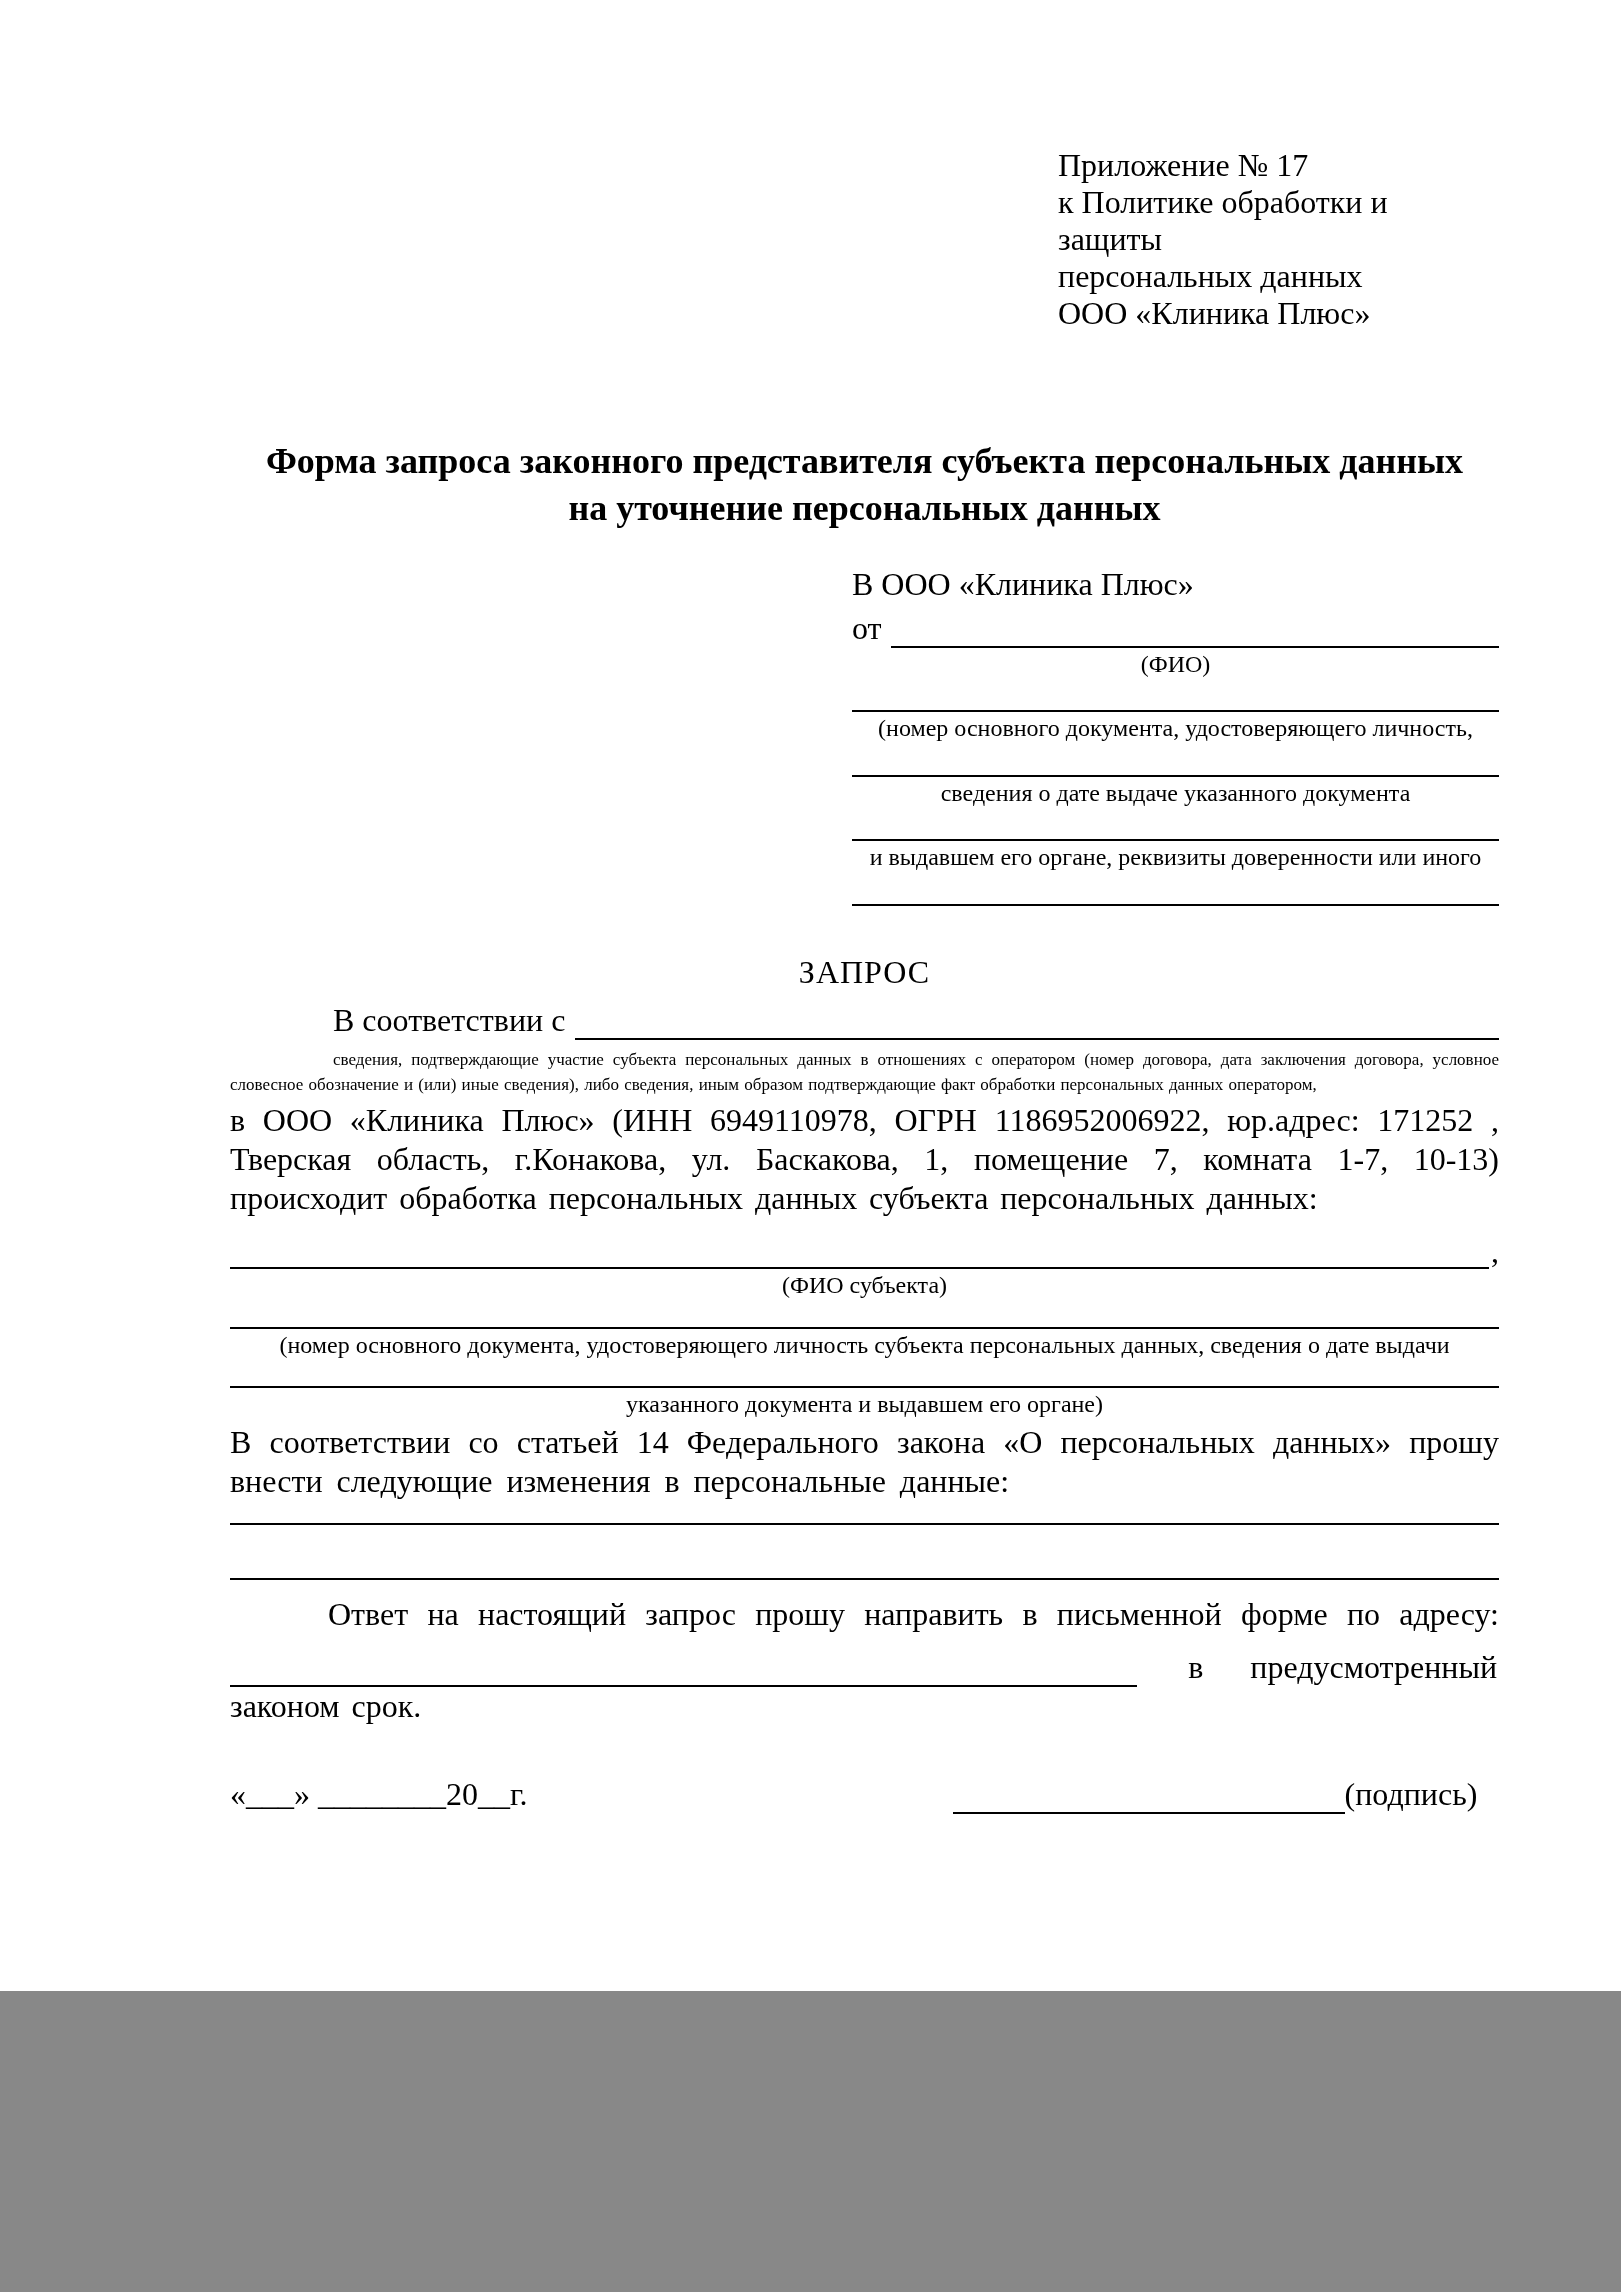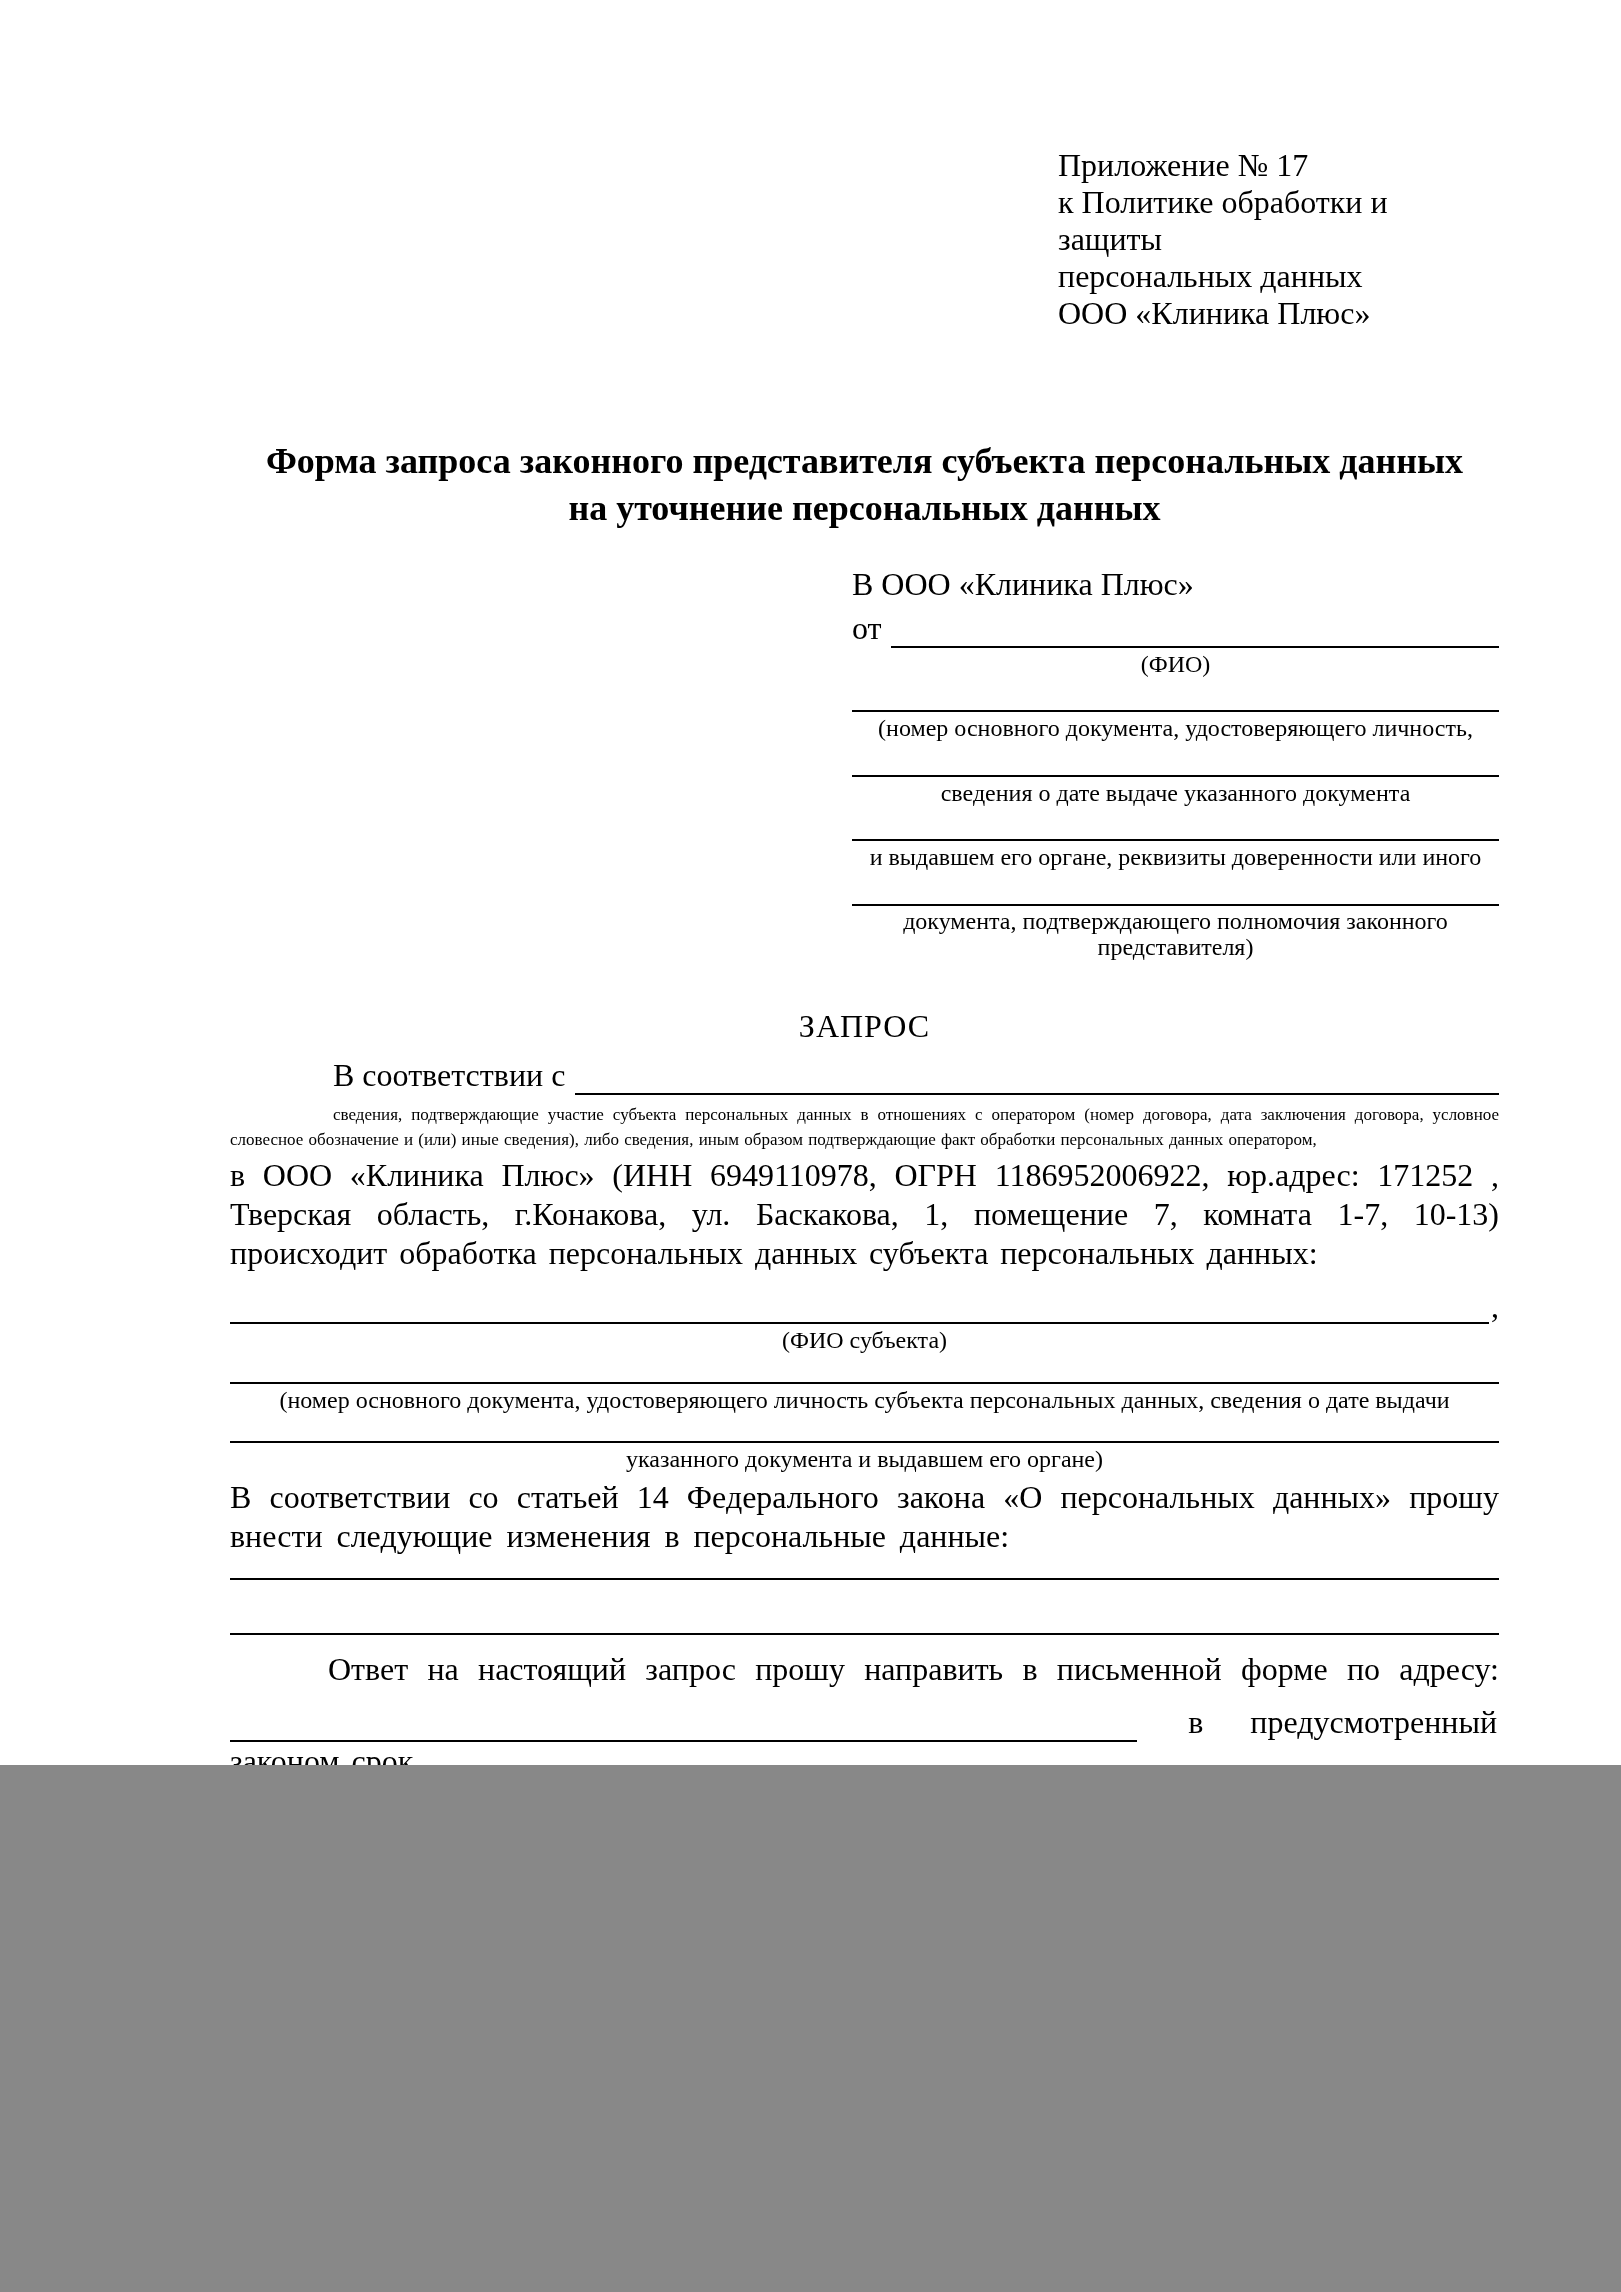--- a/index.html
+++ b/index.html
@@ -1,18 +1,18 @@
 <!DOCTYPE html>
 <html><head>
 <meta charset="utf-8">
 <style>
   html,body{margin:0;padding:0;background:#888;}
   .page{
     position:relative;
-    width:1621px;height:1765px;
+    width:1621px;height:1991px;
     background:#ffffff;color:#000;
     margin:0 auto;
     box-sizing:border-box;
     padding:147px 122px 0 230px;
     font-family:"Liberation Serif", serif;
     font-size:32px;line-height:39px;
   }
   .appendix{margin-left:828px;line-height:37px;}
   .doc-title{margin-top:106px;font-size:36px;font-weight:bold;text-align:center;line-height:47px;}
   .addressee{margin-top:33px;margin-left:622px;width:647px;}
@@ -77,21 +77,20 @@
     <div class="field">
       <div class="blank-line"></div>
       <div class="caption">сведения о дате выдаче указанного документа</div>
     </div>
     <div class="field">
       <div class="blank-line"></div>
       <div class="caption">и выдавшем его органе, реквизиты доверенности или иного</div>
     </div>
     <div class="field">
       <div class="blank-line"></div>
-      <div class="caption">документа, подтверждающего полномочия законного представителя)</div>
     </div>
   </div>
 
   <div class="req-heading">ЗАПРОС</div>
 
   <div class="accordance-row">
     <span>В соответствии с</span>
     <span class="blank grow"></span>
   </div>
 

